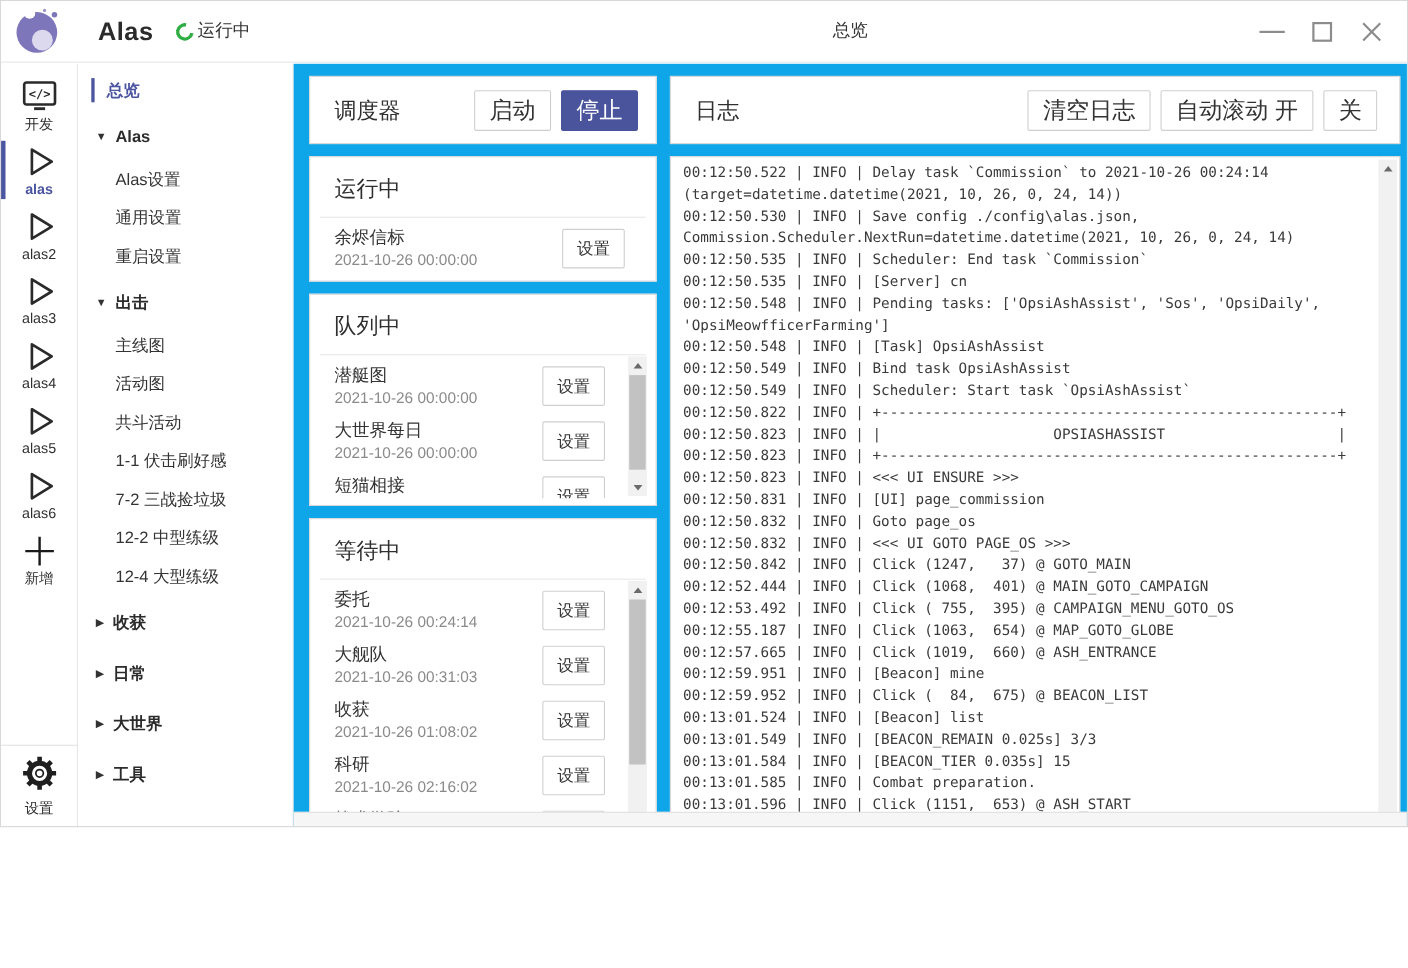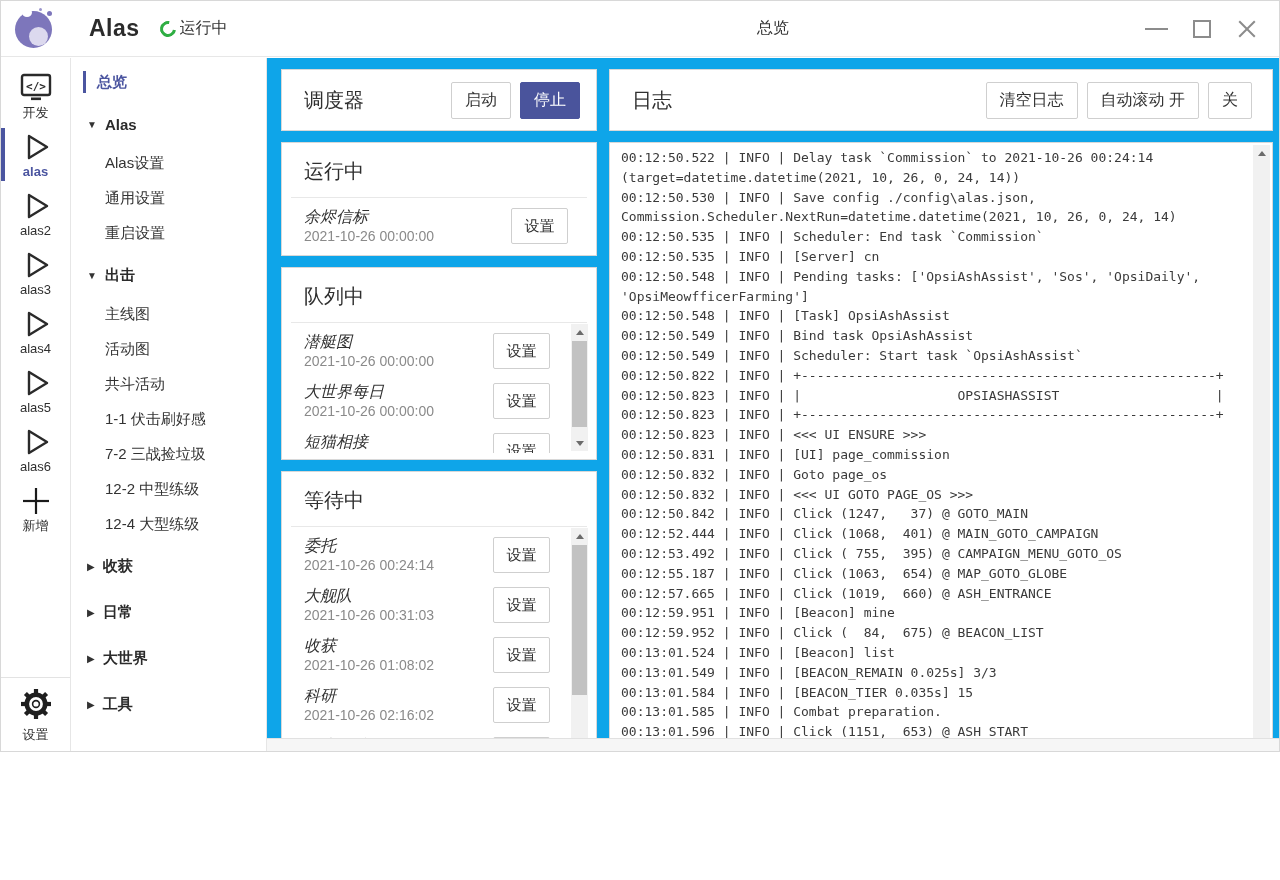--- a/index.html
+++ b/index.html
@@ -56,32 +56,32 @@
 
   .p-sched   { left:14px;  top:11px; width:316px; height:62px; display:flex; align-items:center; padding:0 16px 0 22px; }
   .p-running { left:14px;  top:84px;  width:316px; height:114px; }
   .p-pending { left:14px;  top:209px; width:316px; height:193px; }
   .p-waiting { left:14px;  top:413px; width:316px; height:393px; }
   .p-loghead { left:342px; top:11px;  width:664px; height:62px; display:flex; align-items:center; padding:0 20px 0 22px; }
   .p-logbody { left:342px; top:84px;  width:664px; height:722px; }
 
   .panel-title { font-size:20px; color:#2f2f2f; }
   .flex1 { flex:1; }
-  .btn { height:37px; padding:0 13px; background:#fff; border:1px solid #cfcfcf; border-radius:2px; font-size:16px; color:#333; font-family:inherit; cursor:default; }
+  .btn { height:37px; padding:0 13px; background:#fff; border:1px solid #cfcfcf; border-radius:2px; font-size:21px; color:#333; font-family:inherit; cursor:default; }
   .btn.primary { background:#4a549c; border-color:#4a549c; color:#fff; }
   .btn-row { display:flex; gap:9px; }
 
   .lp-title { font-size:20px; color:#2f2f2f; padding:15px 22px 12px; }
   .lp-divider { border-top:1px solid #e8e8e8; margin:0 9px; }
   .list-area { position:absolute; top:54px; left:0; right:0; bottom:6px; overflow:hidden; padding:4px 0 0 22px; }
   .pad-sb .task-row { padding-right:46px; }
   .pad-plain .task-row { padding-right:28px; }
   .task-row { display:flex; align-items:center; height:50px; }
   .task-info { flex:1; }
-  .task-name { font-size:16px; color:#333; line-height:21px;font-style:italic; }
+  .task-name { font-size:16px; color:#333; line-height:21px; }
   .task-time { font-size:14px; color:#8a8a8a; line-height:19px; }
   .task-btn { width:57px; height:36px; padding:0; font-size:15px; }
 
   
   .vscroll { position:absolute; width:17px; background:#f1f1f1; }
   .vs-list { right:8px; top:56px; bottom:8px; }
   .vs-log { right:2px; top:2px; bottom:2px; }
   .sb-up,.sb-down { position:absolute; left:0; right:0; height:16px; display:flex; align-items:center; justify-content:center; }
   .sb-up { top:0; } .sb-down { bottom:0; }
   .sb-up::before { content:""; border-left:4px solid transparent; border-right:4px solid transparent; border-bottom:5px solid #6b6b6b; }

